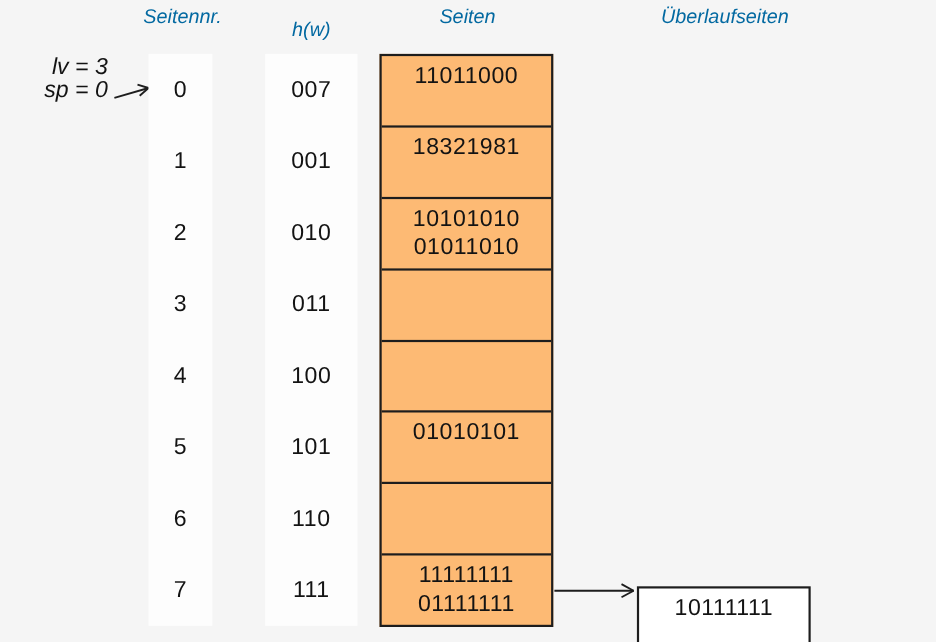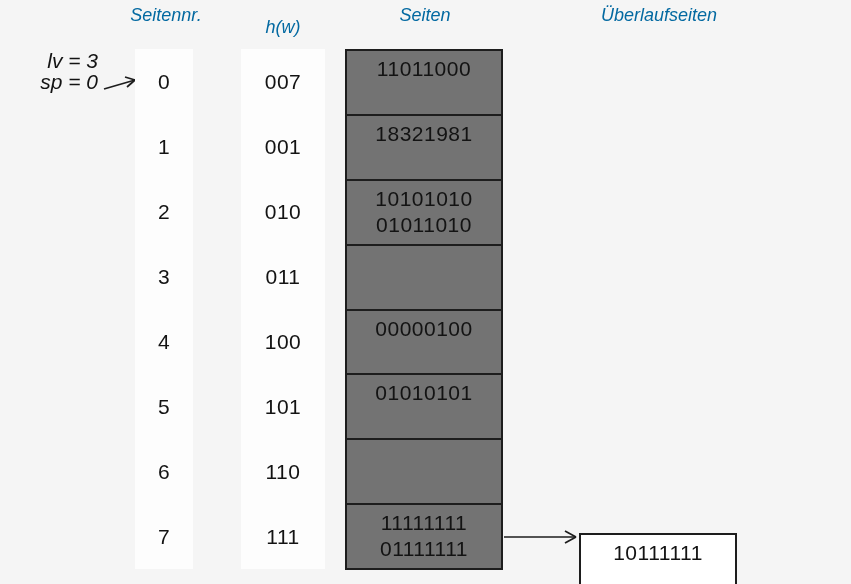--- a/index.html
+++ b/index.html
@@ -73,21 +73,21 @@
   }
 
   
   .pages-box {
     position: absolute;
     left: 345px;
     top: 49px;
     width: 158px;
     height: 521px;
     box-sizing: border-box;
-    background: #737373;
+    background: #fdba74;
     border: 2px solid #1d1d1d;
     display: flex;
     flex-direction: column;
   }
   .page-cell {
     flex: 1;
     border-top: 2px solid #1d1d1d;
     padding-top: 5px;
     text-align: center;
   }
@@ -172,21 +172,20 @@
     </div>
     <div class="page-cell">
       <span class="entry-line">10101010</span>
       <span class="entry-line">01011010</span>
     </div>
     <div class="page-cell">
       <span class="entry-line"></span>
       <span class="entry-line"></span>
     </div>
     <div class="page-cell">
-      <span class="entry-line">00000100</span>
       <span class="entry-line"></span>
     </div>
     <div class="page-cell">
       <span class="entry-line">01010101</span>
     </div>
     <div class="page-cell">
       <span class="entry-line"></span>
       <span class="entry-line"></span>
     </div>
     <div class="page-cell">

